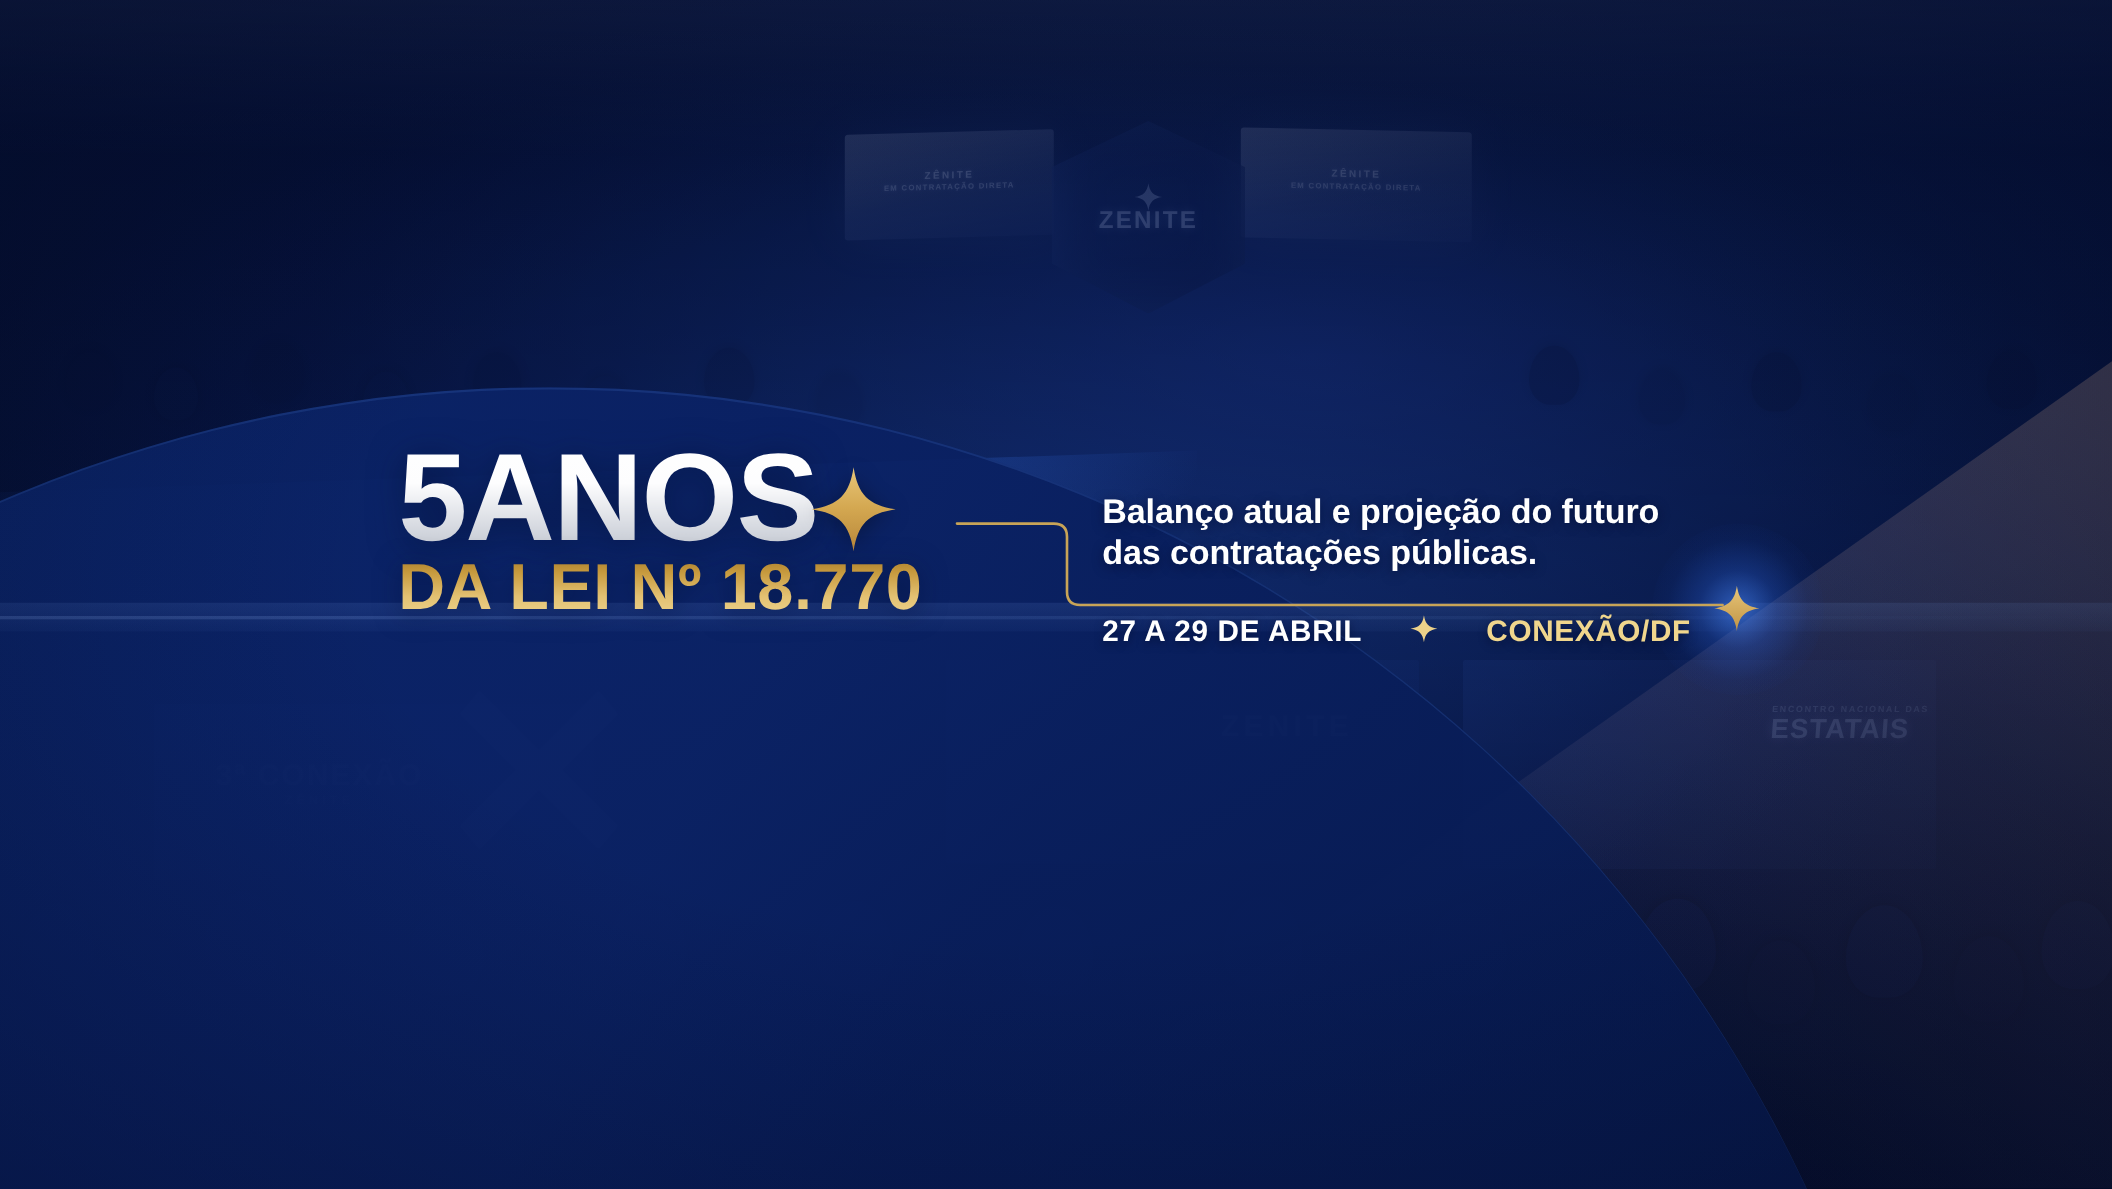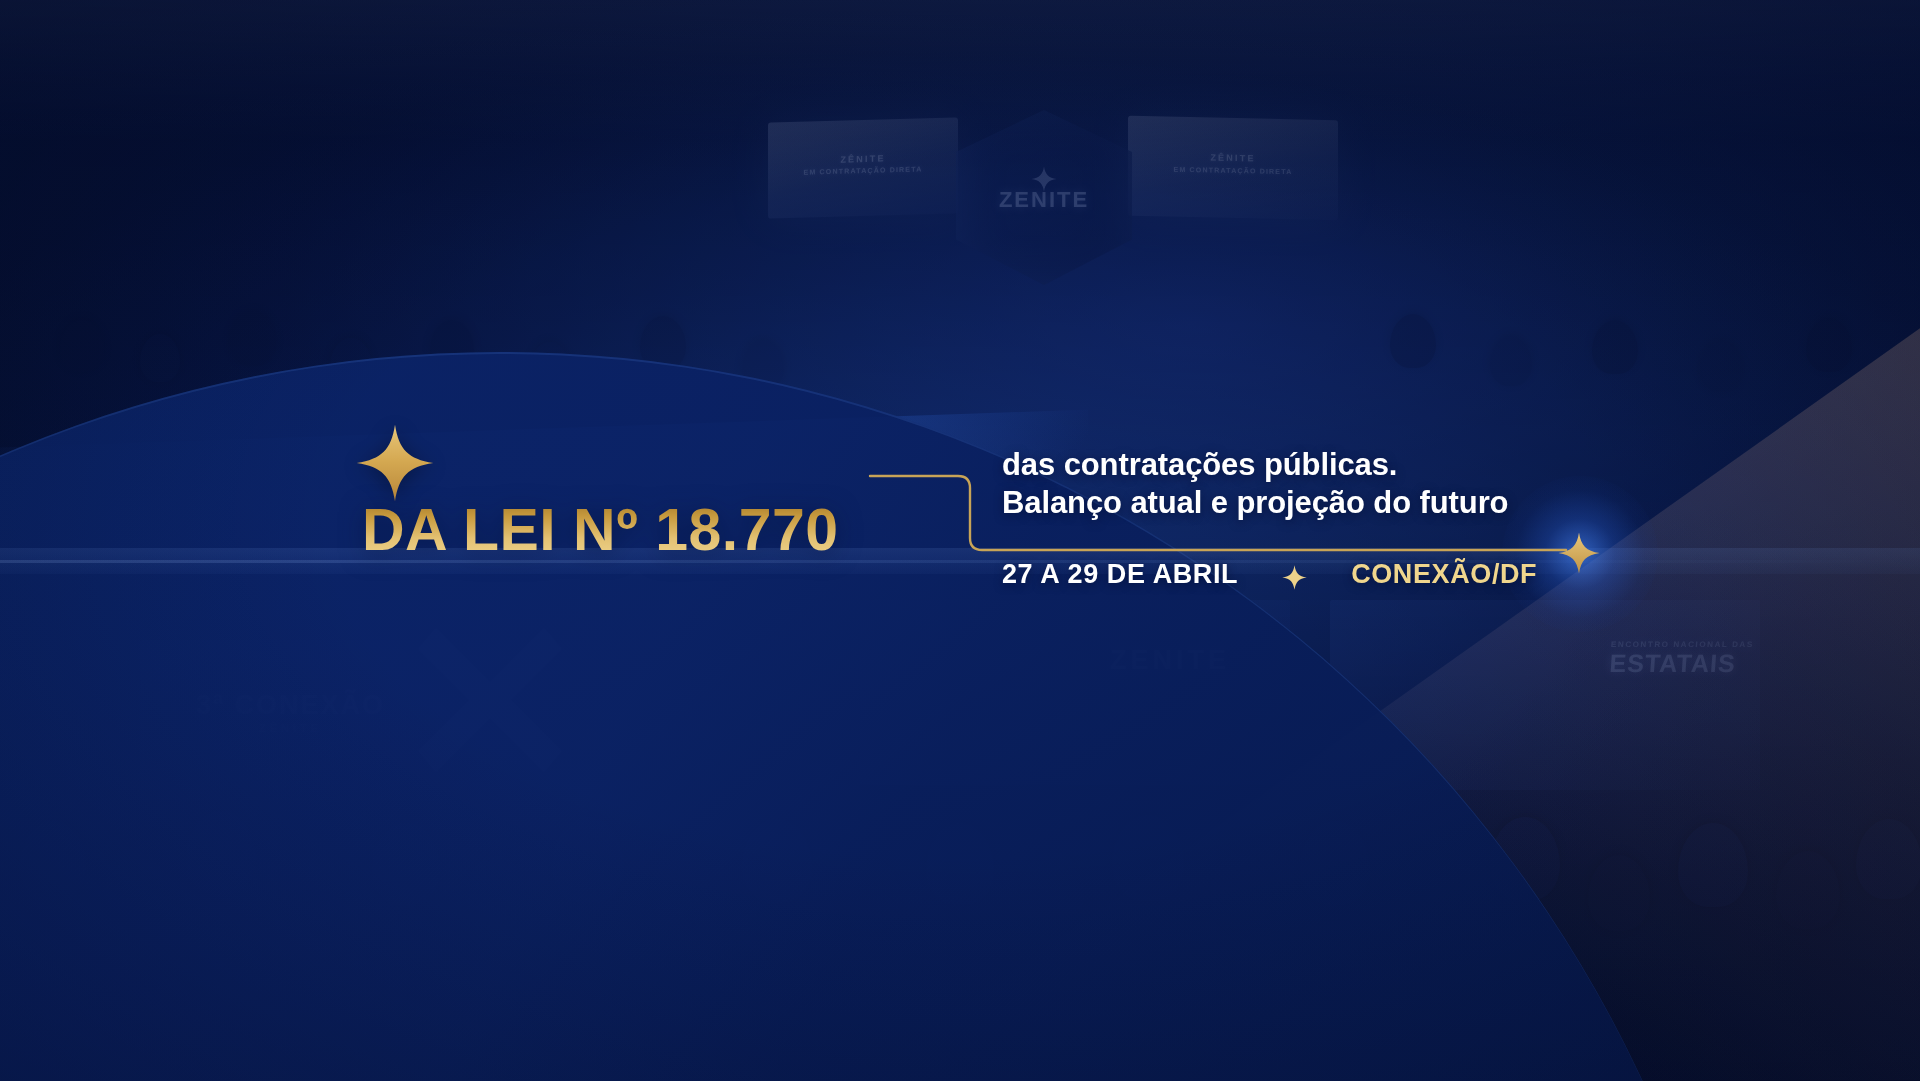--- a/index.html
+++ b/index.html
@@ -143,21 +143,21 @@
     white-space:nowrap;}
 
   
   .connector{position:absolute;left:866px;top:470px;width:724px;height:100px;
     pointer-events:none;}
 
   .right-block{position:absolute;left:1002px;top:446px;}
   .tagline{font-size:31px;line-height:1.24;font-weight:700;color:#ffffff;
     letter-spacing:-.1px;white-space:nowrap;
     text-shadow:0 2px 10px rgba(3,12,45,.6);}
-  .datebar{margin-top:36px;display:flex;align-items:flex-end;white-space:nowrap;gap:32px;}
+  .datebar{margin-top:36px;display:flex;align-items:flex-start;white-space:nowrap;gap:32px;}
   .date-txt{font-size:27px;font-weight:600;color:#ffffff;letter-spacing:.6px;
     text-shadow:0 2px 8px rgba(3,12,45,.6);}
   .date-star{width:25px;height:25px;margin:0 12px;flex:none;}
   .city-txt{font-size:27px;font-weight:800;letter-spacing:.6px;
     color:#f0d68d;text-shadow:0 2px 8px rgba(3,12,45,.6);}
 
   
   .star-glow{position:absolute;left:1502px;top:476px;width:156px;height:156px;
     border-radius:50%;pointer-events:none;
     background:radial-gradient(circle,rgba(70,135,255,.62) 0%,rgba(40,95,215,.30) 32%,rgba(20,60,160,.10) 58%,rgba(10,30,90,0) 76%);}
@@ -264,37 +264,38 @@
   <div class="content">
 
     <div class="star-glow"></div>
 
     <svg class="connector" viewBox="0 0 724 100">
       <path d="M4 6 H92 Q104 6 104 18 V68 Q104 80 116 80 H700" fill="none" stroke="#c8a457" stroke-width="2.4" stroke-linecap="round"></path>
     </svg>
 
     <div class="headline-block">
       <div class="hl-main">
+        <div class="hl-anos"><span class="five">5</span><span>ANOS</span></div>
         <svg class="star-bullet" viewBox="0 0 100 100">
           <defs>
             <linearGradient id="gstar" x1="0" y1="0" x2="0" y2="1">
               <stop offset="0%" stop-color="#e8c679"></stop>
               <stop offset="48%" stop-color="#d4a851"></stop>
               <stop offset="100%" stop-color="#b8873a"></stop>
             </linearGradient>
           </defs>
           <path d="M50 1 C55 33 67 45 99 50 C67 55 55 67 50 99 C45 67 33 55 1 50 C33 45 45 33 50 1 Z" fill="url(#gstar)"></path>
         </svg>
       </div>
       <div class="hl-sub">DA LEI  Nº 18.770</div>
     </div>
 
     <div class="right-block">
+      <div class="tagline">Balanço atual e projeção do futuro</div>
       <div class="tagline">das contratações públicas.</div>
-      <div class="tagline">Balanço atual e projeção do futuro</div>
 
       <div class="datebar">
         <span class="date-txt">27 A 29 DE ABRIL</span>
         <svg class="date-star" viewBox="0 0 100 100">
           <path d="M50 1 C55 33 67 45 99 50 C67 55 55 67 50 99 C45 67 33 55 1 50 C33 45 45 33 50 1 Z" fill="#edd28a"></path>
         </svg>
         <span class="city-txt">CONEXÃO/DF</span>
       </div>
     </div>
 

